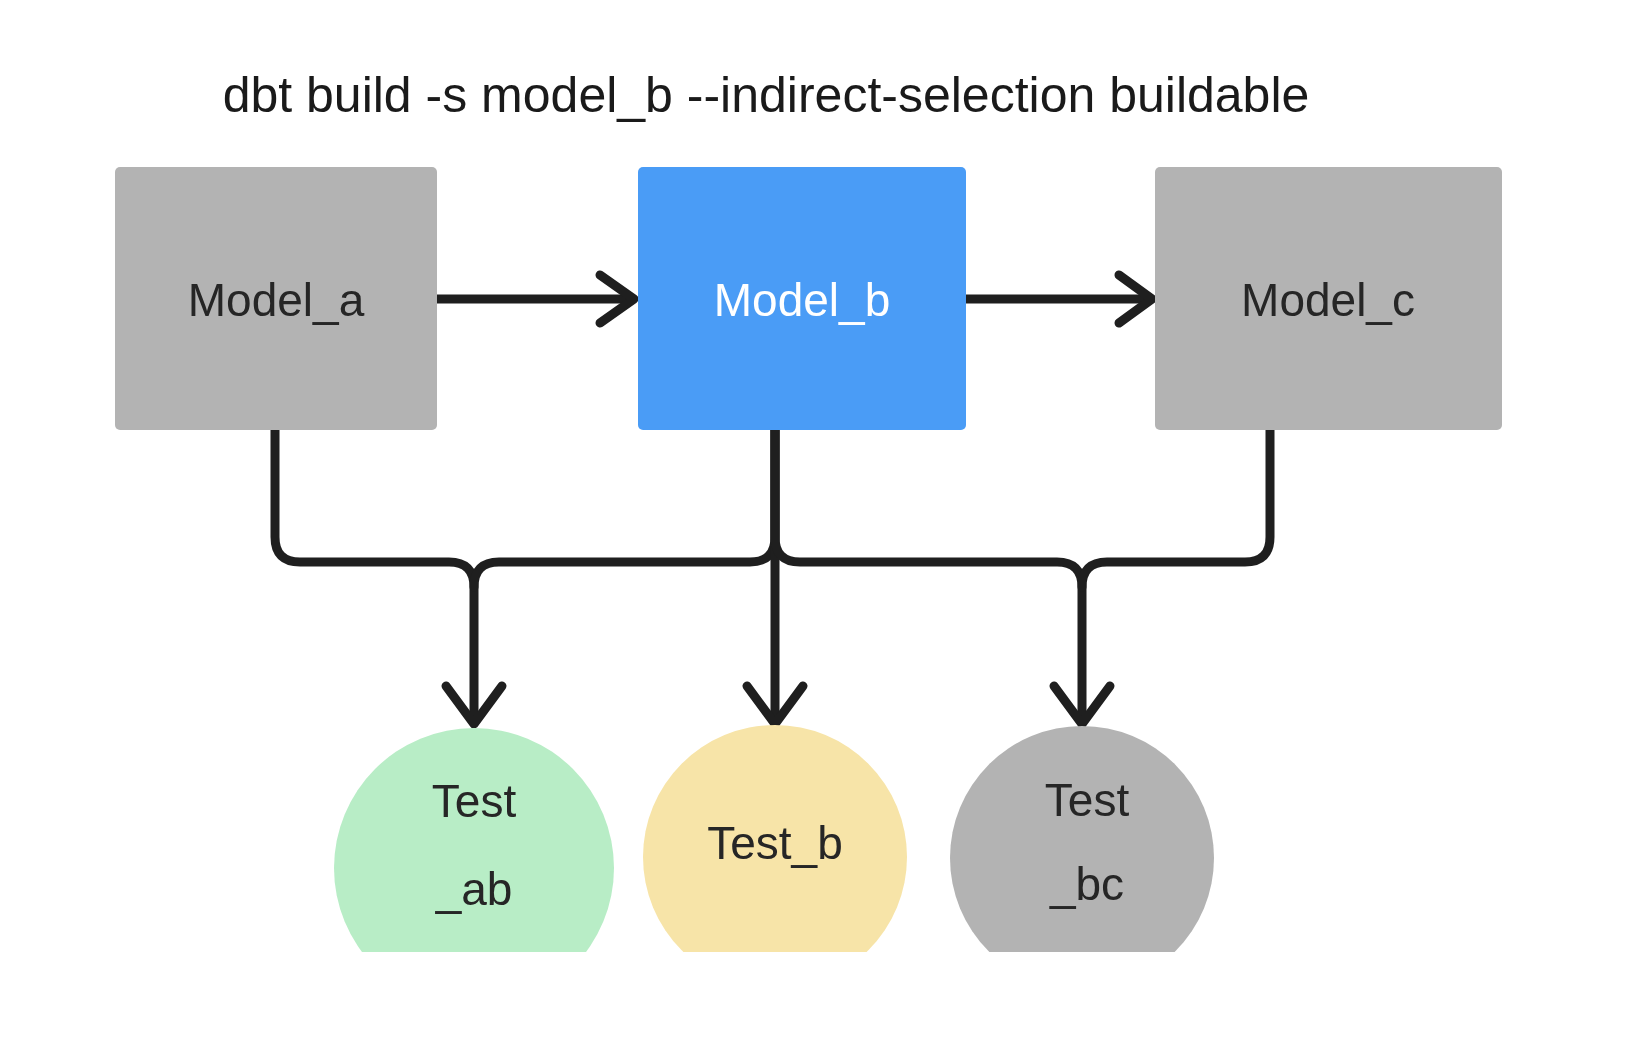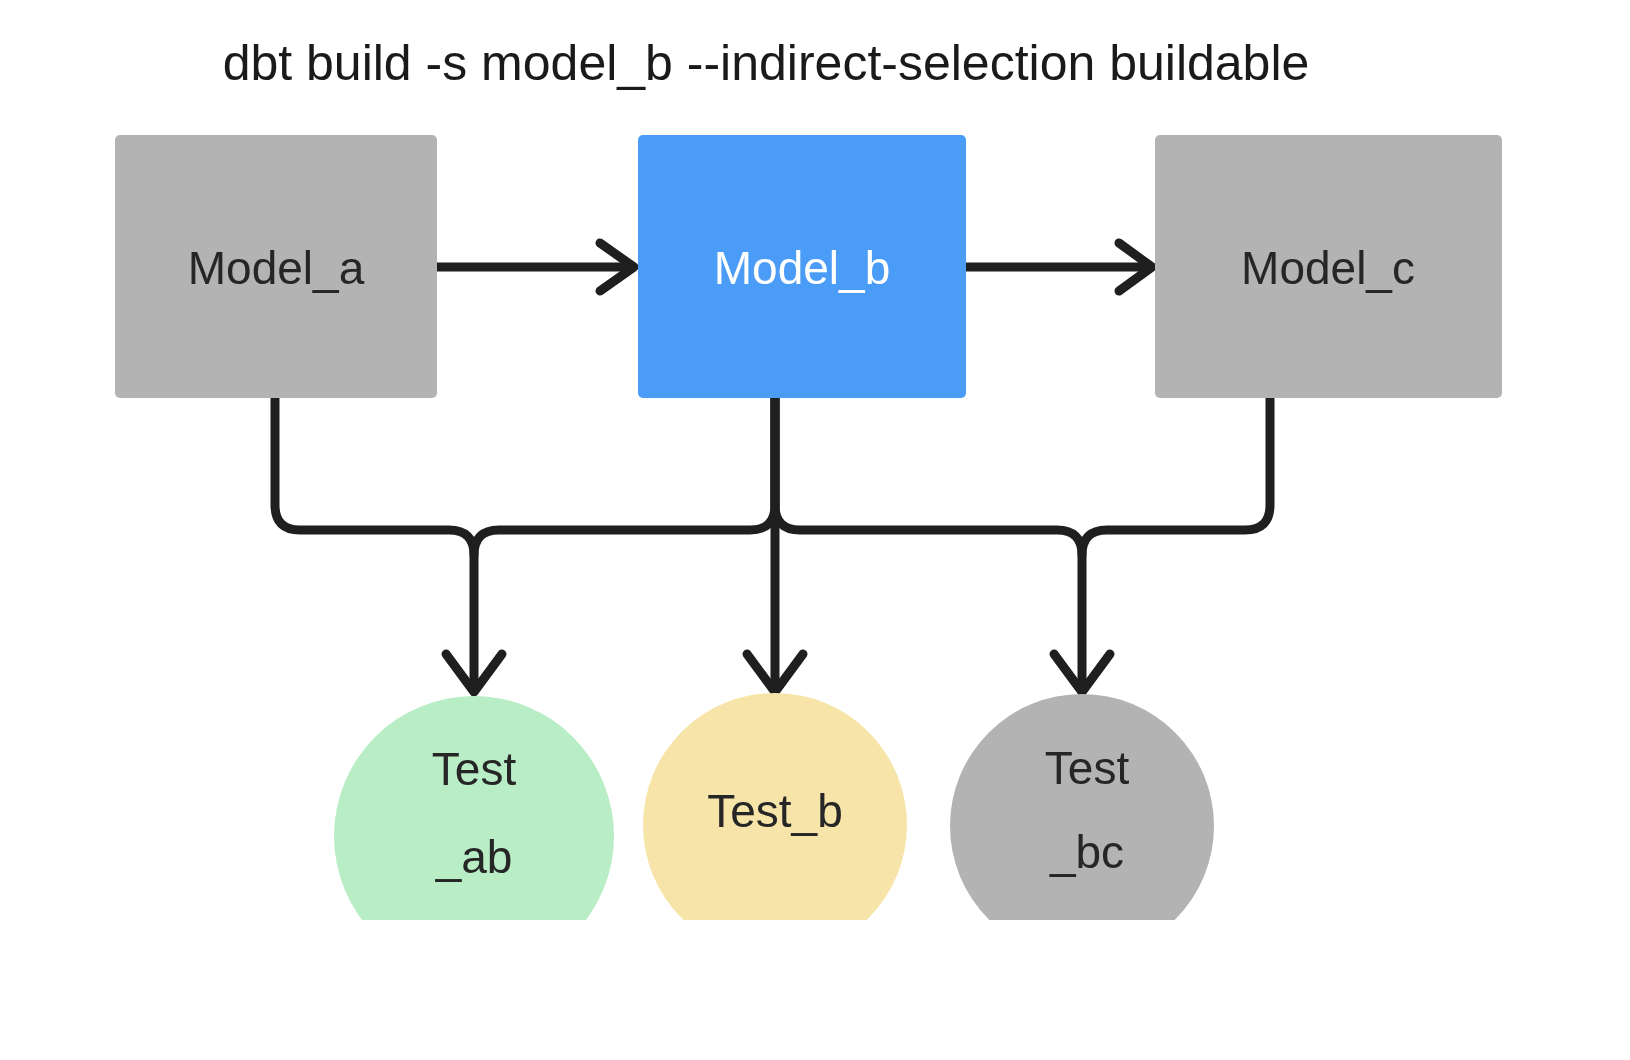--- a/index.html
+++ b/index.html
@@ -9,20 +9,21 @@
   }
   body {
     font-family: "Liberation Sans", sans-serif;
   }
   #canvas {
     position: relative;
     width: 1630px;
     height: 920px;
     background: #ffffff;
     overflow: hidden;
+    margin-top: 32px;
   }
   #diagram-svg {
     position: absolute;
     left: 0;
     top: 0;
     width: 1630px;
     height: 1060px;
     display: block;
   }
   .title-text {

